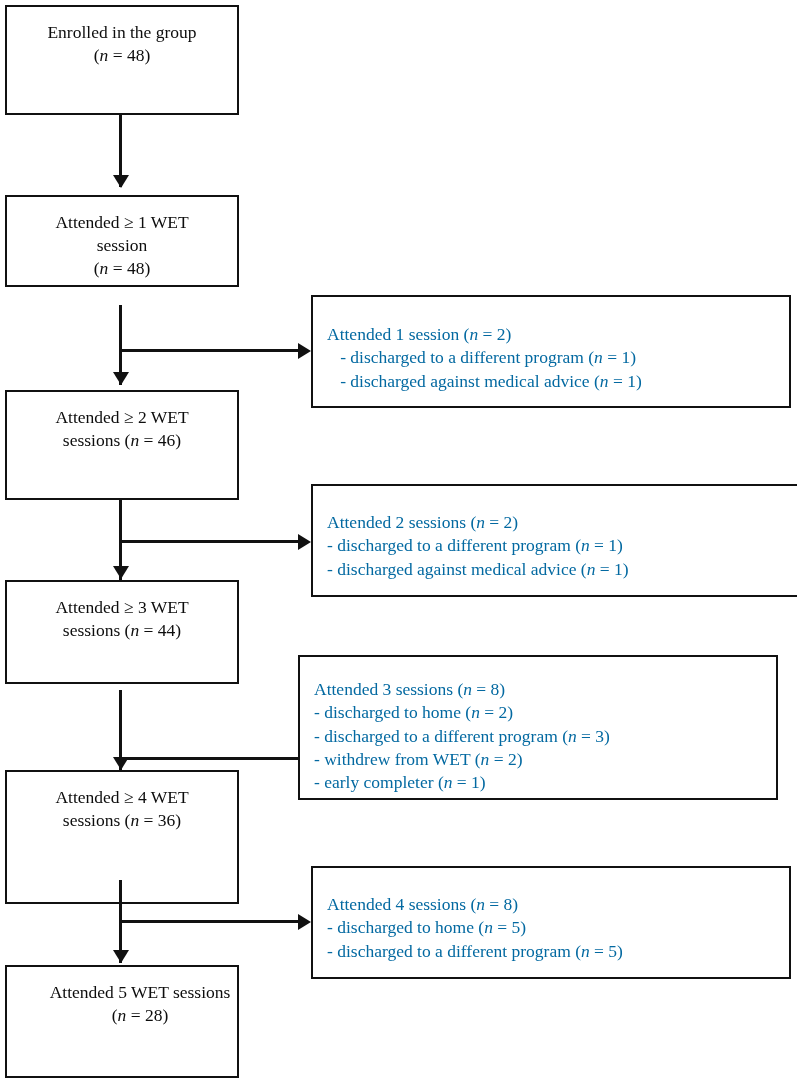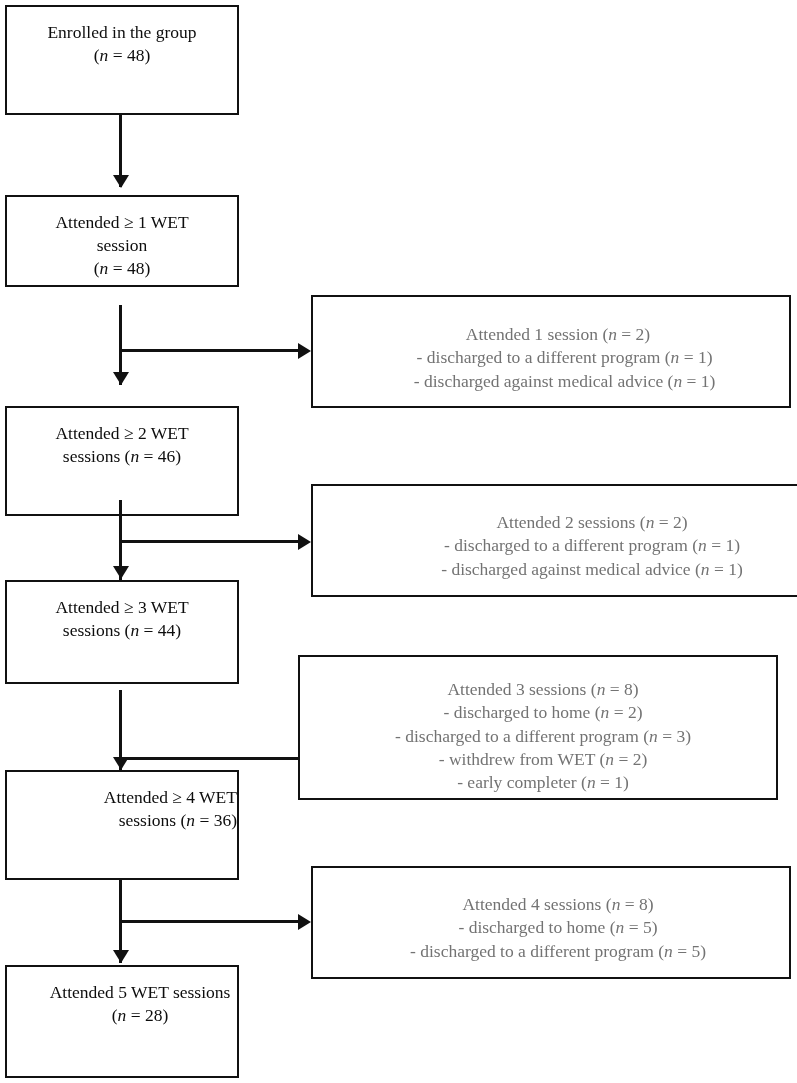--- a/index.html
+++ b/index.html
@@ -29,22 +29,22 @@
     font-size: 17.5px;
     line-height: 1.30;
     color: #0d0d0d;
     padding-top: 14px;
     white-space: pre-line;
   }
   .side-box .txt {
     display: block;
     font-size: 17.5px;
     line-height: 1.33;
-    color: #737373;
-    text-align: center;
+    color: #0369a1;
+    text-align: left;
     white-space: pre-line;
   }
   .conn {
     position: absolute;
     background: #111111;
   }
   .v-line {
     width: 3px;
   }
   .h-line {
@@ -86,21 +86,21 @@
 
   <div class="conn v-line" style="left:119px; top:305px; width:3px; height:80px;"></div>
   <div class="arrow-down" style="left:112.5px; top:372px;"></div>
   <div class="conn h-line" style="left:119px; top:349px; width:180px; height:3px;"></div>
   <div class="arrow-right" style="left:298px; top:342.5px;"></div>
 
   <div class="box side-box" style="left:311px; top:295px; width:480px; height:113px; padding:26px 0 0 14px;">
     <span class="txt">Attended 1 session (<i class="n">n</i> = 2)<br>&nbsp;&nbsp;&nbsp;- discharged to a different program (<i class="n">n</i> = 1)<br>&nbsp;&nbsp;&nbsp;- discharged against medical advice (<i class="n">n</i> = 1)</span>
   </div>
 
-  <div class="box main-box" style="left:5px; top:406px; width:234px; height:110px;">
+  <div class="box main-box" style="left:5px; top:390px; width:234px; height:110px;">
     <span class="txt">Attended ≥ 2 WET<br>sessions (<i class="n">n</i> = 46)</span>
   </div>
 
   <div class="conn v-line" style="left:119px; top:500px; width:3px; height:80px;"></div>
   <div class="arrow-down" style="left:112.5px; top:566px;"></div>
   <div class="conn h-line" style="left:119px; top:540px; width:180px; height:3px;"></div>
   <div class="arrow-right" style="left:298px; top:533.5px;"></div>
 
   <div class="box side-box" style="left:311px; top:484px; width:548px; height:113px; padding:25px 0 0 14px;">
     <span class="txt">Attended 2 sessions (<i class="n">n</i> = 2)<br>- discharged to a different program (<i class="n">n</i> = 1)<br>- discharged against medical advice (<i class="n">n</i> = 1)</span>
@@ -112,21 +112,21 @@
 
   <div class="conn v-line" style="left:119px; top:690px; width:3px; height:80px;"></div>
   <div class="arrow-down" style="left:112.5px; top:757px;"></div>
   <div class="conn h-line" style="left:119px; top:757px; width:180px; height:3px;"></div>
   <div class="arrow-right" style="left:298px; top:750.5px;"></div>
 
   <div class="box side-box" style="left:298px; top:655px; width:480px; height:145px; padding:21px 4px 0 14px;">
     <span class="txt">Attended 3 sessions (<i class="n">n</i> = 8)<br> - discharged to home (<i class="n">n</i> = 2)<br> - discharged to a different program (<i class="n">n</i> = 3)<br> - withdrew from WET (<i class="n">n</i> = 2)<br>- early completer (<i class="n">n</i> = 1)</span>
   </div>
 
-  <div class="box main-box" style="left:5px; top:770px; width:234px; height:110px;text-align:right;">
+  <div class="box main-box" style="left:5px; top:770px; width:234px; height:134px;">
     <span class="txt">Attended ≥ 4 WET<br>sessions (<i class="n">n</i> = 36)</span>
   </div>
 
   <div class="conn v-line" style="left:119px; top:880px; width:3px; height:83px;"></div>
   <div class="arrow-down" style="left:112.5px; top:950px;"></div>
   <div class="conn h-line" style="left:119px; top:920px; width:180px; height:3px;"></div>
   <div class="arrow-right" style="left:298px; top:913.5px;"></div>
 
   <div class="box side-box" style="left:311px; top:866px; width:480px; height:113px; padding:25px 0 4px 14px;">
     <span class="txt">Attended 4 sessions (<i class="n">n</i> = 8)<br>- discharged to home (<i class="n">n</i> = 5)<br>- discharged to a different program (<i class="n">n</i> = 5)</span>

